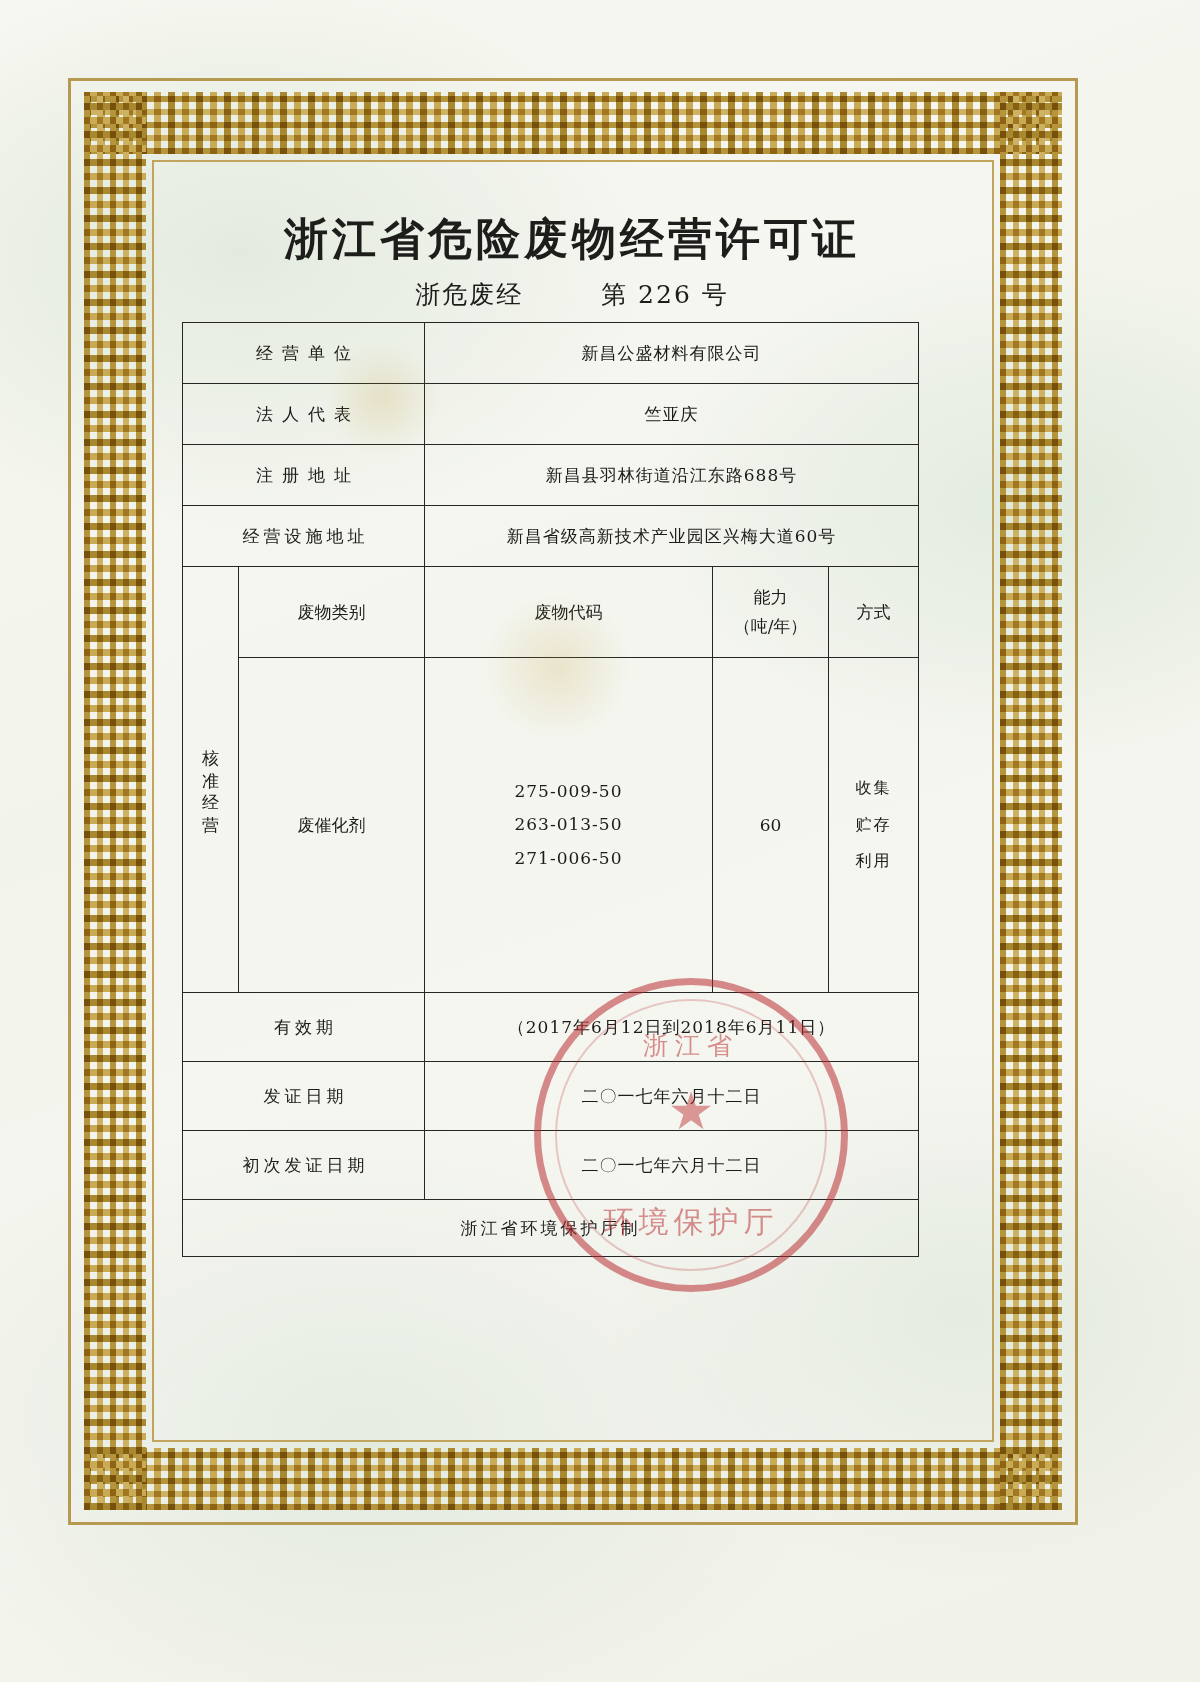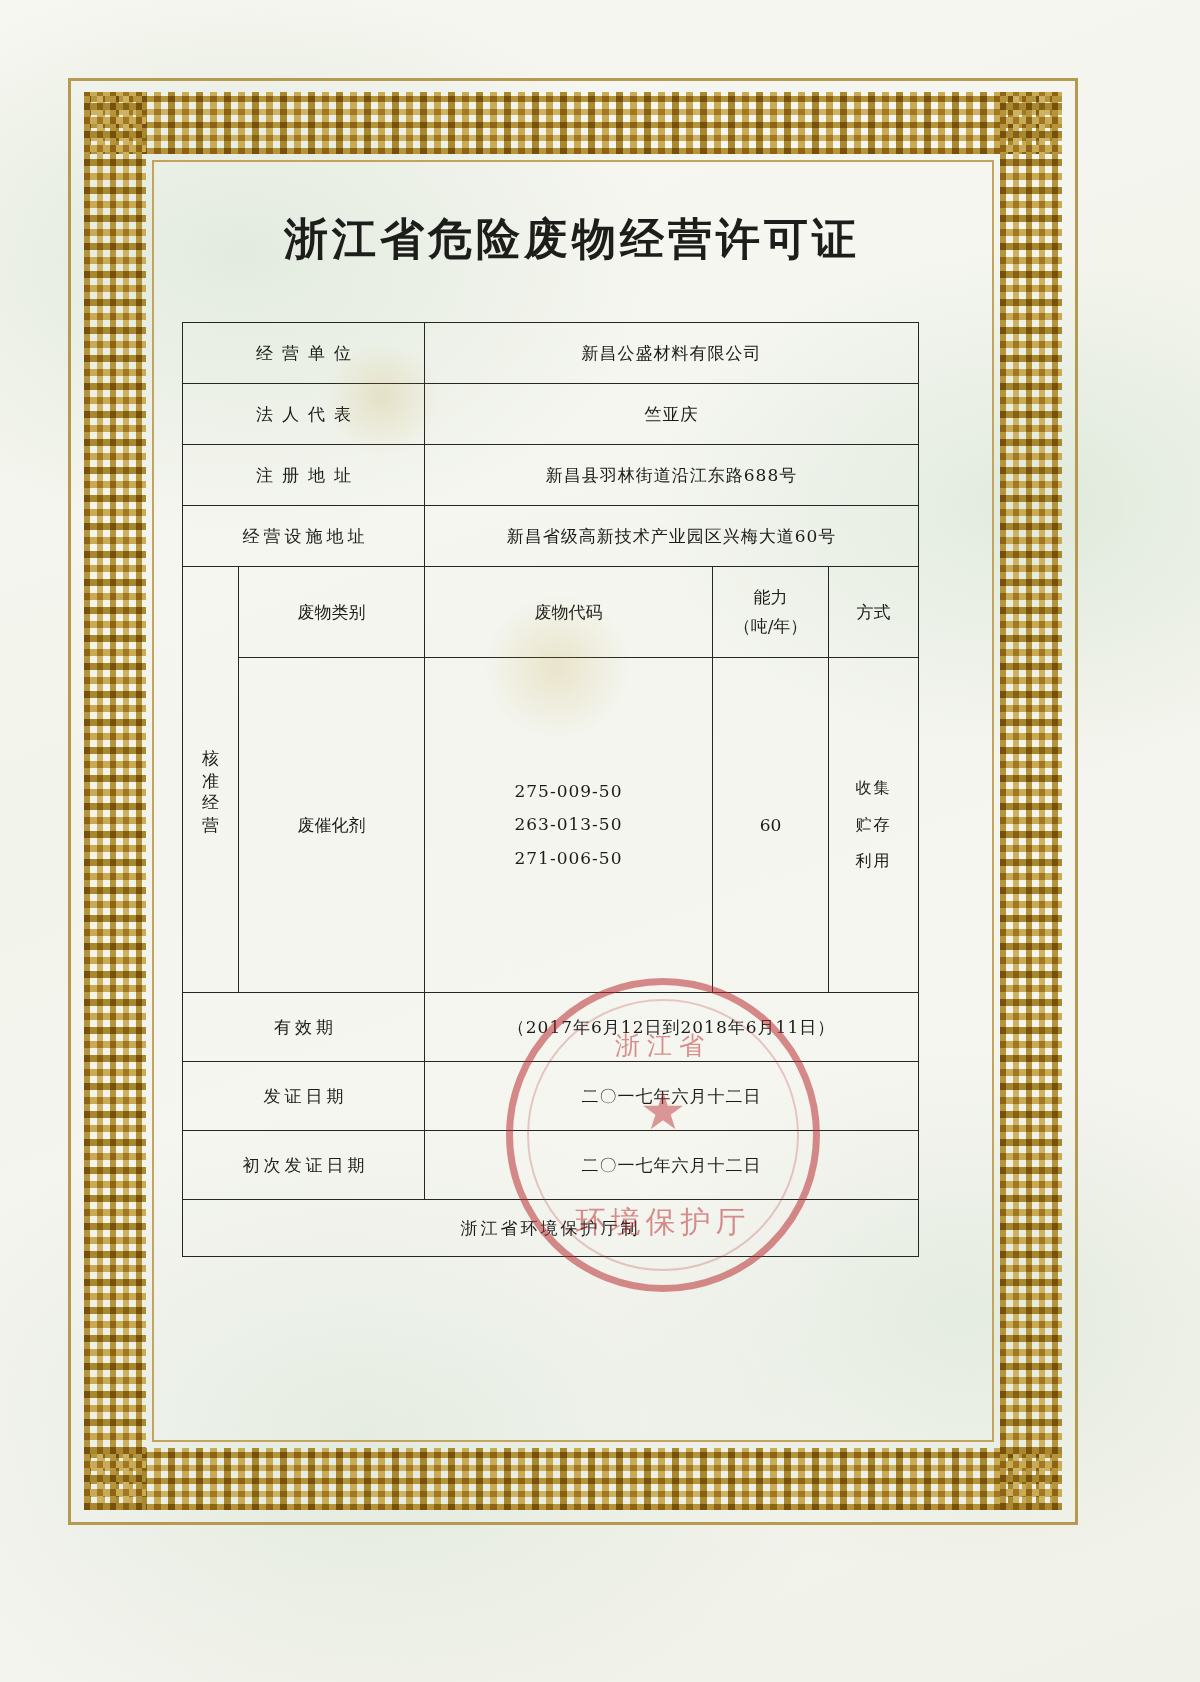--- a/index.html
+++ b/index.html
@@ -178,21 +178,21 @@
     padding: 0;
   }
   .codes div { line-height: 1.95; letter-spacing: 1px; font-size: 17px; }
   .ways div { line-height: 2.3; letter-spacing: 2px; font-size: 16px; }
   .cap2 { line-height: 1.7; font-size: 17px; }
   .footer-cell { font-size: 18px; letter-spacing: 3px; height: 52px; font-family: Liberation Mono, monospace; }
 
   
   .seal {
     position: absolute;
-    left: 506px; top: 978px;
+    left: 534px; top: 978px;
     width: 300px; height: 300px;
     border: 7px solid rgba(184,40,44,0.62);
     border-radius: 50%;
     pointer-events: none;
     opacity: 0.85;
   }
   .seal-inner {
     position: absolute;
     left: 50%; top: 50%;
     transform: translate(-50%,-50%);
@@ -243,20 +243,25 @@
   <div class="outer-frame"></div>
 
   <div class="key-band key-top key-h"></div>
   <div class="key-band key-bottom key-h"></div>
   <div class="key-band key-left key-v"></div>
   <div class="key-band key-right key-v"></div>
 
   <div class="inner-line"></div>
 
   <div class="title">浙江省危险废物经营许可证</div>
+  <div class="docnum">
+    <span>浙危废经</span>
+    <span class="numgap"></span>
+    <span>第 226 号</span>
+  </div>
 
   <div class="tablewrap">
     <div class="wm" style="left:140px; top:16px; width:120px; height:120px;"></div>
     <div class="wm" style="left:300px; top:270px; width:150px; height:150px;"></div>
 
     <table class="cert">
       <colgroup>
         <col style="width:56px">
         <col style="width:186px">
         <col style="width:288px">

